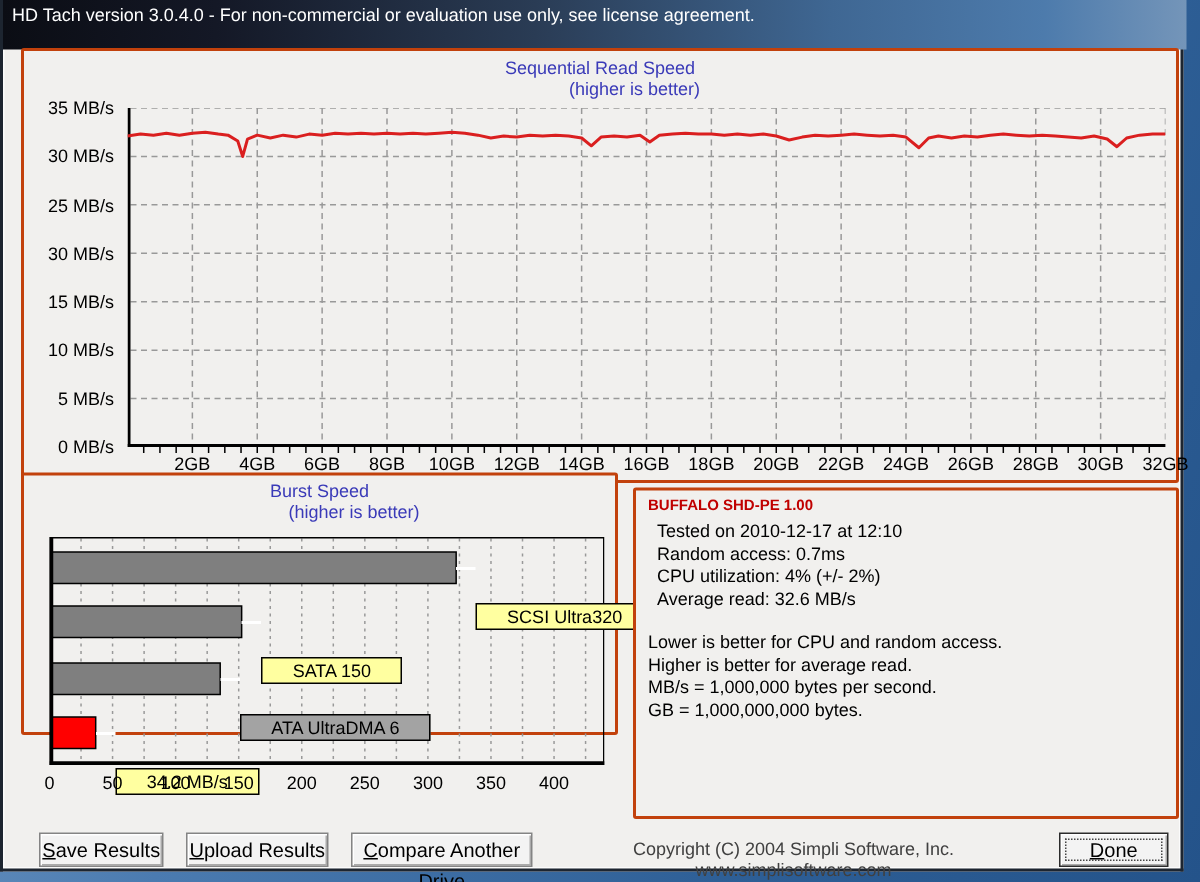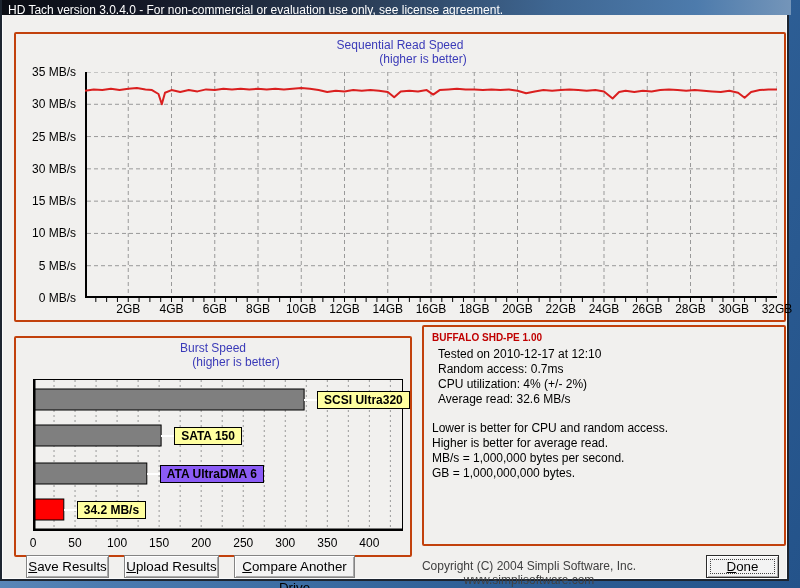--- a/index.html
+++ b/index.html
@@ -3,36 +3,36 @@
 <meta charset="utf-8">
 <style>
   * { margin:0; padding:0; box-sizing:border-box; }
   html,body { width:800px; height:588px; overflow:hidden;
     font-family:"Liberation Sans","DejaVu Sans",sans-serif; font-size:12px; color:#000; }
   .desktop { position:absolute; left:0; top:0; width:800px; height:588px;
     background:linear-gradient(115deg,#7da3cb 0%,#4b7bb0 35%,#2e5f96 70%,#24538a 100%); }
   .window { position:absolute; left:0; top:0; width:789px; height:581px;
     background:#f1f0ee; border-left:2px solid #1d2530; border-right:2px solid #1d2530;
     border-bottom:2px solid #1d2530; box-shadow:inset 0 0 0 1px #fbfbfb; }
-  .titlebar { position:absolute; left:0; top:0; width:789px; height:15px;
+  .titlebar { position:absolute; left:0; top:0; width:789px; height:33px;
     background:linear-gradient(to right,#0b0d14 0%,#141826 18%,#2a3c55 45%,#3f6793 70%,#4d7bac 88%,#7495b9 100%);
     color:#fff; line-height:21px; padding-left:6px; white-space:nowrap; overflow:hidden; }
   .groupbox { position:absolute; border:2px solid #c2410c; border-radius:2px; background:#f1f0ee; }
   #seq-box   { left:12px; top:32px;  width:772px; height:290px; }
-  #burst-box { left:12px; top:336px; width:398px; height:221px; }
+  #burst-box { left:12px; top:315px; width:398px; height:175px; }
   #info-box  { left:420px; top:325px; width:364px; height:221px; }
   .chart-title { position:absolute; left:0; right:0; text-align:center; color:#3a3ab8; }
   .ct1 { top:4px; } .ct2 { top:18px;padding-left:46px; }
   #burst-box .ct1 { top:3px; } #burst-box .ct2 { top:17px; }
   .tick-y { position:absolute; left:0; width:60px; text-align:right; height:13px; }
   .tick-x { position:absolute; width:50px; text-align:center; height:13px; }
   #seq-svg   { position:absolute; left:69px; top:38px; }
   #burst-svg { position:absolute; left:17px; top:41px; }
   .bar-label { position:absolute; background:#ffffa0; border:1px solid #000;
-    padding:0 6px; height:18px; line-height:16px; font-weight:bold; white-space:nowrap; }
+    padding:0 20px; height:18px; line-height:16px; font-weight:normal; white-space:nowrap;margin-top:32px; }
   .bar-conn  { position:absolute; height:2px; background:#fff; }
   .info-pad { padding:3px 8px; line-height:15px; }
   .drive-name { color:#c00000; font-weight:bold; font-size:10px; margin-bottom:2px; }
   .detail-line { margin-left:6px; }
   .notes-gap { height:14px; }
   .footer-btn { position:absolute; top:555px; height:23px; background:#f3f3f3;
     border:1px solid #848484; box-shadow:inset 1px 1px 0 #ffffff, inset -1px -1px 0 #aaaaaa;
     text-align:center; line-height:21px; cursor:default; }
   .u { text-decoration:underline; }
   #save-btn    { left:24px;  width:83px; }
@@ -205,21 +205,21 @@
           <rect x="2" y="84" width="111.8" height="21" fill="#7f7f7f" stroke="#000"></rect>
           <rect x="2" y="120" width="28.8" height="21" fill="#ff0000" stroke="#000"></rect>
         </svg>
       <div id="burst-xlabels"></div>
       <div id="burst-barlabels"></div>
     <div class="bar-conn" style="left: 288.091px; width: 13px; top: 61px;"></div>
         <div class="bar-label" style="background: rgb(255, 255, 160); left: 301.091px; top: 53px;">SCSI Ultra320</div>
         <div class="bar-conn" style="left: 145.136px; width: 13px; top: 97px;"></div>
         <div class="bar-label" style="background: rgb(255, 255, 160); left: 158.136px; top: 89px;">SATA 150</div>
         <div class="bar-conn" style="left: 130.841px; width: 13px; top: 135px;"></div>
-        <div class="bar-label" style="background: #8b5cf6; left: 143.841px; top: 127px;">ATA UltraDMA 6</div>
+        <div class="bar-label" style="background: #a3a3a3; left: 143.841px; top: 127px;">ATA UltraDMA 6</div>
         <div class="bar-conn" style="left: 47.7591px; width: 13px; top: 171px;"></div>
         <div class="bar-label" style="background: rgb(255, 255, 160); left: 60.7591px; top: 163px;">34.2 MB/s</div>
         <div class="tick-x" style="left: -8px; top: 198px; width: 50px;">0</div>
         <div class="tick-x" style="left: 34.0455px; top: 198px; width: 50px;">50</div>
         <div class="tick-x" style="left: 76.0909px; top: 198px; width: 50px;">100</div>
         <div class="tick-x" style="left: 118.136px; top: 198px; width: 50px;">150</div>
         <div class="tick-x" style="left: 160.182px; top: 198px; width: 50px;">200</div>
         <div class="tick-x" style="left: 202.227px; top: 198px; width: 50px;">250</div>
         <div class="tick-x" style="left: 244.273px; top: 198px; width: 50px;">300</div>
         <div class="tick-x" style="left: 286.318px; top: 198px; width: 50px;">350</div>

